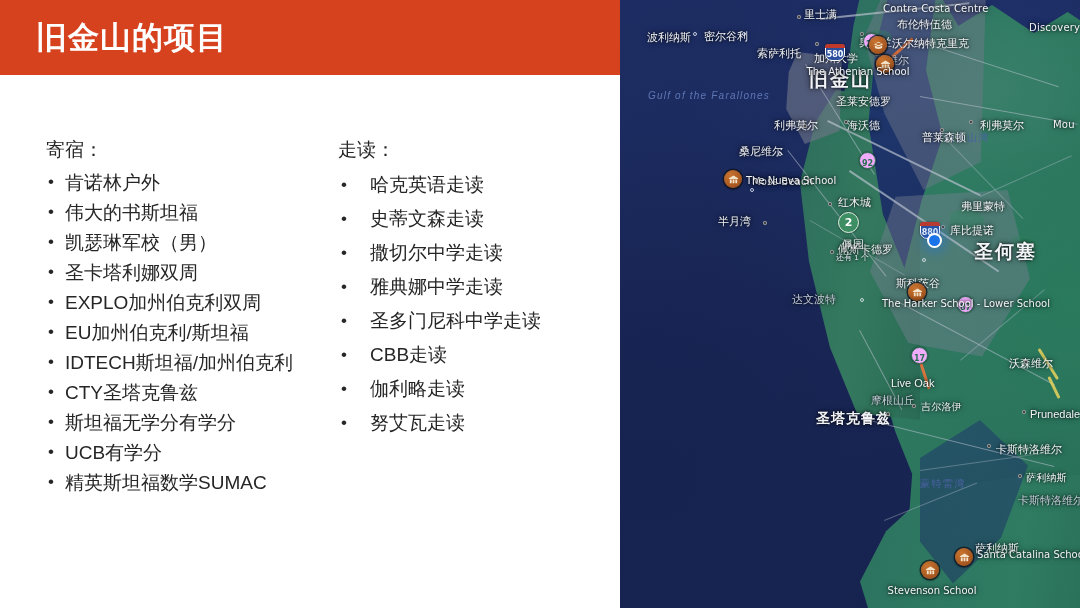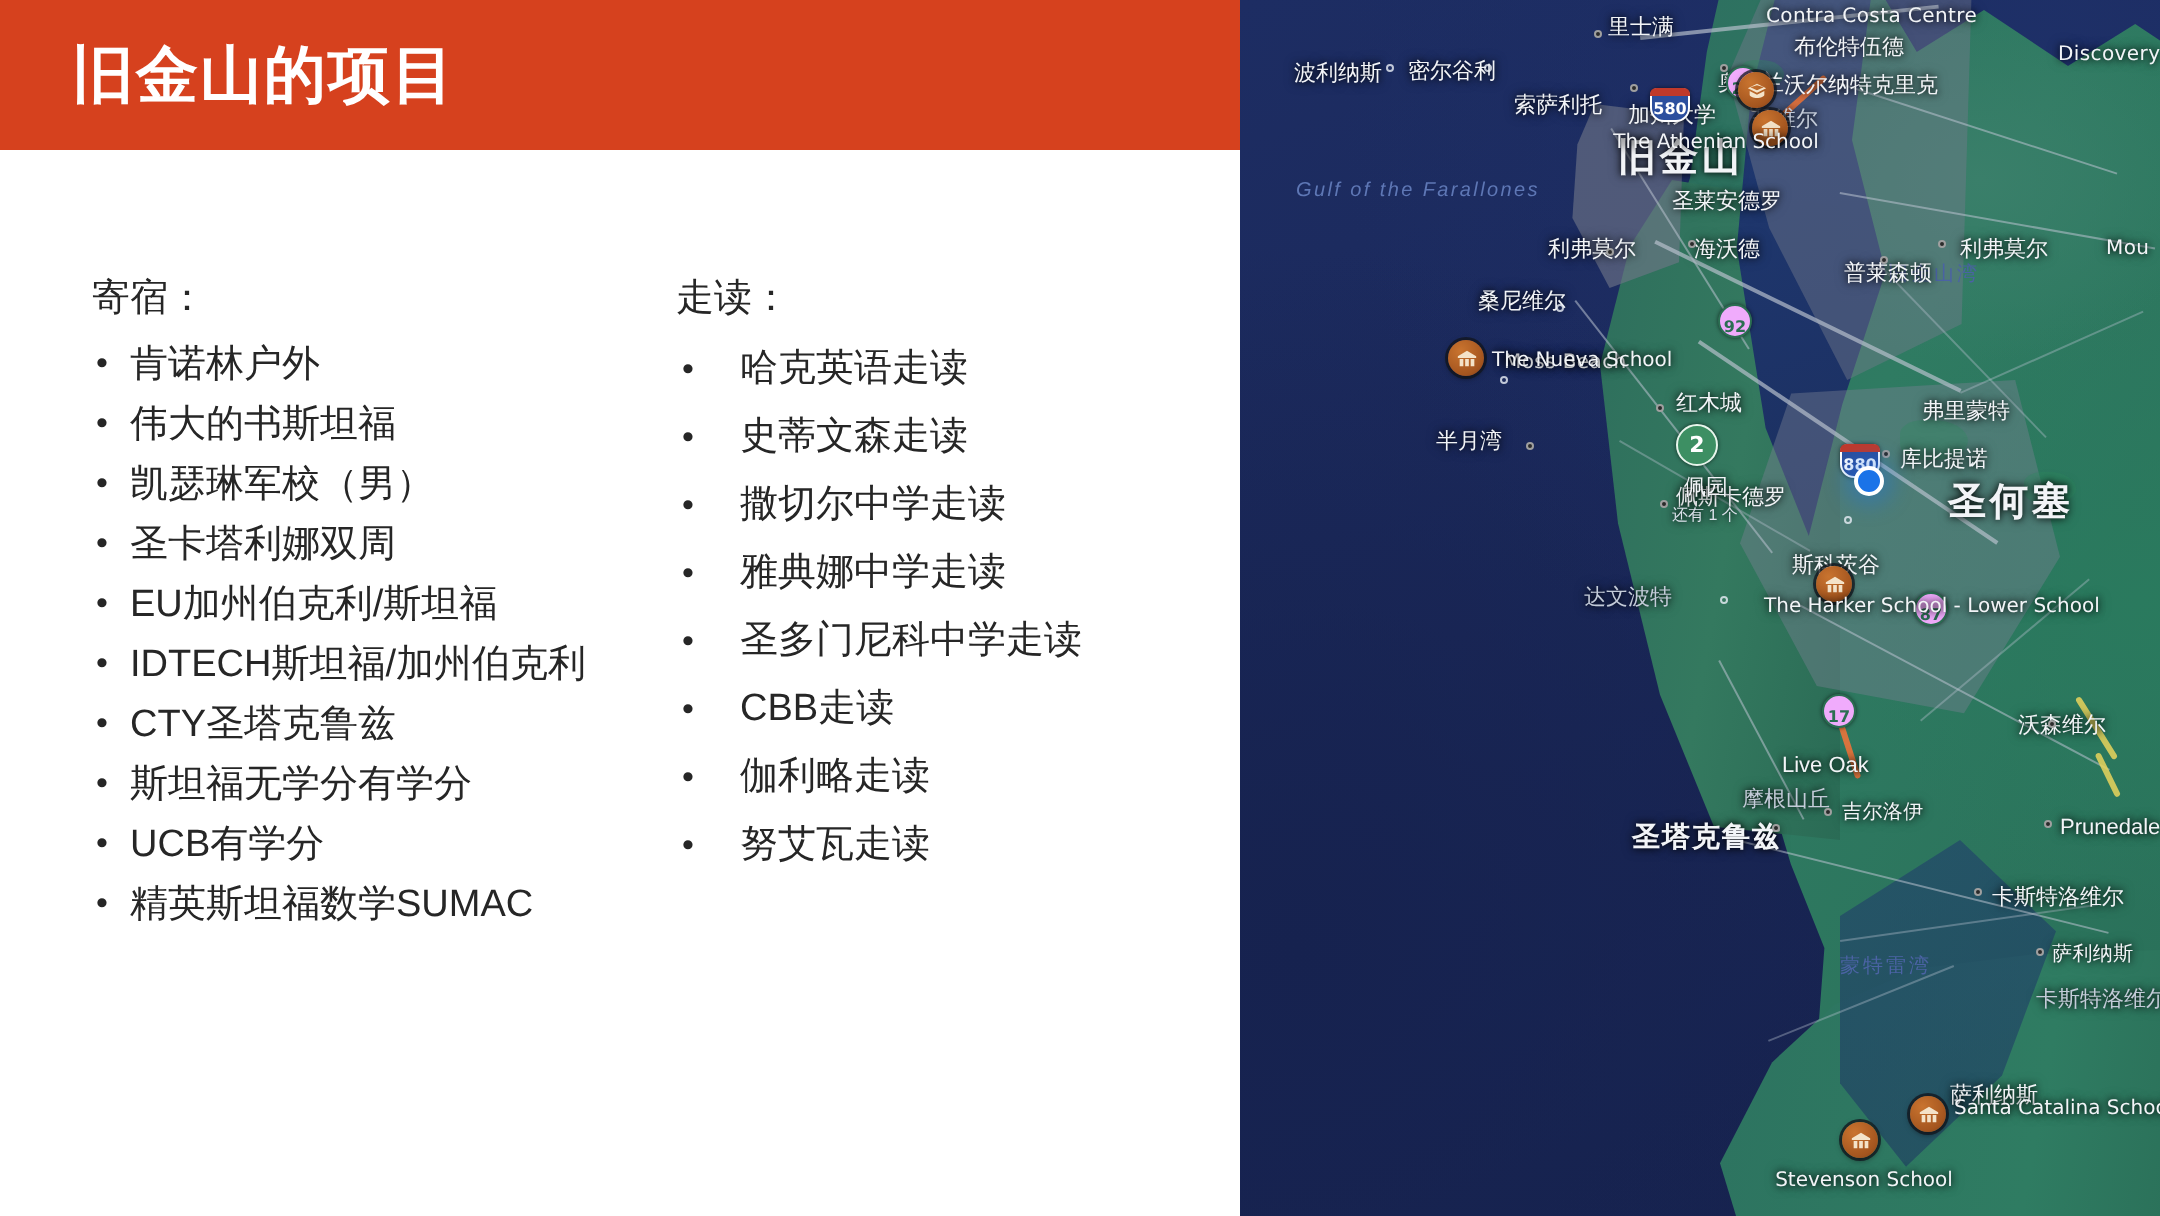--- a/index.html
+++ b/index.html
@@ -326,20 +326,21 @@
 
     <div class="columns">
 
       <div class="col col-left">
         <div class="col-head">寄宿：</div>
         <ul class="bullets">
           <li>肯诺林户外</li>
           <li>伟大的书斯坦福</li>
           <li>凯瑟琳军校（男）</li>
           <li>圣卡塔利娜双周</li>
+          <li>EXPLO加州伯克利双周</li>
           <li>EU加州伯克利/斯坦福</li>
           <li>IDTECH斯坦福/加州伯克利</li>
           <li>CTY圣塔克鲁兹</li>
           <li>斯坦福无学分有学分</li>
           <li>UCB有学分</li>
           <li>精英斯坦福数学SUMAC</li>
         </ul>
       </div>
 
       <div class="col col-right">

